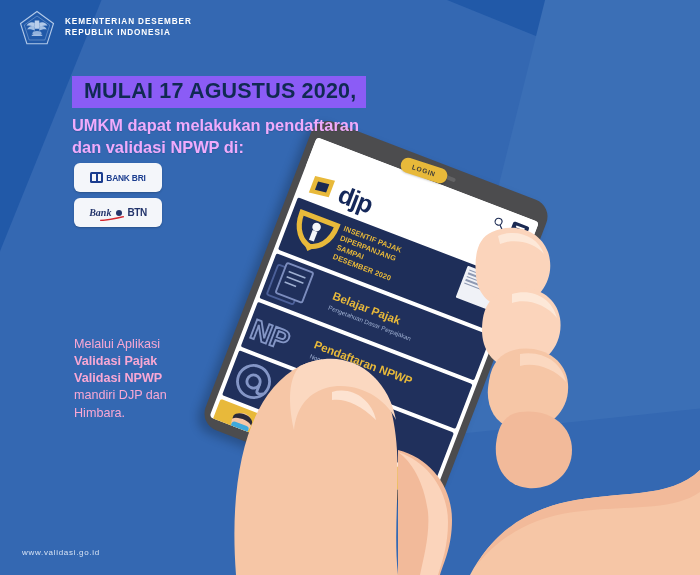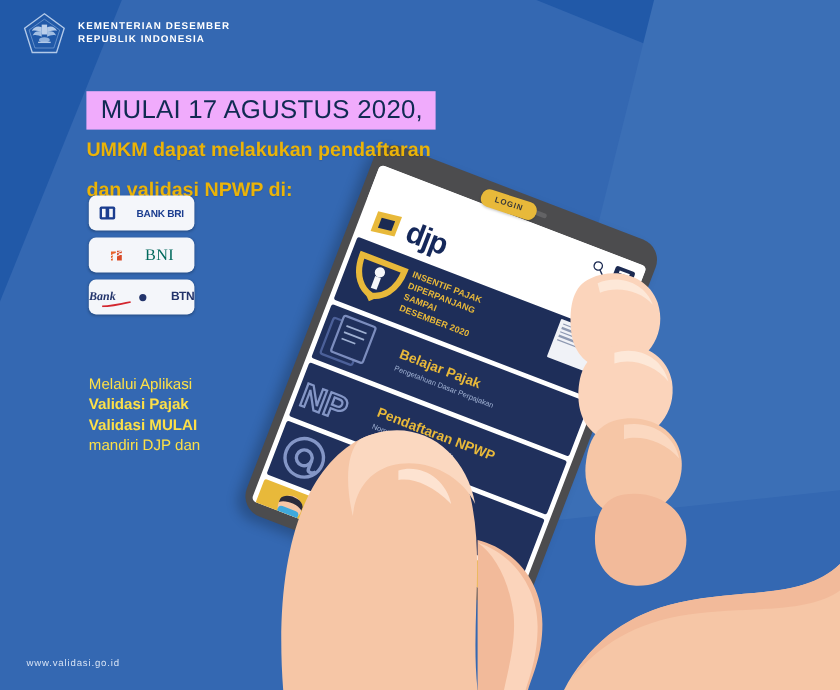--- a/index.html
+++ b/index.html
@@ -53,30 +53,30 @@
   .header-text .l1, .header-text .l2 {
     color: #ffffff; font-weight: bold;
     font-size: 8.2px; letter-spacing: .9px;
     white-space: nowrap;
   }
 
   
   .headline-wrap { position: absolute; left: 72px; top: 76px; z-index: 40; }
   .hl-yellow {
     display: inline-block;
-    background: #f0abfc;
+    background: #8b5cf6;
     color: #102A52;
-    font-weight: normal;
+    font-weight: bold;
     font-size: 21.5px;
     letter-spacing: .2px;
     padding: 3px 10px 4px 12px;
     white-space: nowrap;
   }
   .hl-white {
-    color: #eab308;
+    color: #f0abfc;
     font-weight: bold;
     font-size: 16.4px;
     line-height: 1.27;
     margin-top: 7px;
     white-space: nowrap;
     text-shadow: 0 1px 1px rgba(0,0,0,.12);
   }
 
   
   .banks {
@@ -84,21 +84,21 @@
     display: flex; flex-direction: column; gap: 6px;
     z-index: 40;
   }
   .bank-card {
     width: 88px; height: 29px;
     background: #F4F6FA;
     border-radius: 6px;
     display: flex; align-items: center; justify-content: center;
     box-shadow: 0 1px 2px rgba(0,0,0,.22);
   }
-  .bank-inner { display: flex; align-items: center; justify-content: flex-start; gap: 18px; }
+  .bank-inner { display: flex; align-items: center; justify-content: flex-start; gap: 3px; }
 
   
   .bri-mark {
     width: 13px; height: 11px; background: #1B3D8F;
     border-radius: 1.5px; position: relative; flex: 0 0 auto;
   }
   .bri-mark::before, .bri-mark::after {
     content: ""; position: absolute; background: #F4F6FA;
   }
   .bri-mark::before { left: 2px; top: 2px; width: 3.2px; height: 7px; }
@@ -116,22 +116,22 @@
 
   
   .btn-bank { font-size: 10px; color: #23346B; font-style: italic; font-weight: bold; font-family: "Liberation Serif", serif; }
   .btn-dot { width: 6px; height: 6px; border-radius: 50%; background: #23346B; margin: 0 2px; }
   .btn-box { position: relative; }
   .btn-text { font-size: 10px; font-weight: bold; color: #23346B; letter-spacing: -.4px; }
   .btn-swoosh { position: absolute; left: 8px; bottom: -3px; width: 30px; height: 5px; }
 
   
   .lowercopy {
-    position: absolute; left: 74px; top: 312px;
-    color: #fde047; font-size: 12.6px; line-height: 1.36;
+    position: absolute; left: 74px; top: 336px;
+    color: #f9a8d4; font-size: 12.6px; line-height: 1.36;
     z-index: 40; white-space: nowrap;
   }
   .lowercopy .b { font-weight: bold; }
   .lowercopy .n { font-weight: normal; }
 
   
   .footer {
     position: absolute; left: 22px; bottom: 18px;
     color: #D7E3F5; font-size: 8px; letter-spacing: .7px;
     z-index: 40;
@@ -272,62 +272,52 @@
     </svg>
     <div class="header-text">
       <div class="l1">KEMENTERIAN DESEMBER</div>
       <div class="l2">REPUBLIK INDONESIA</div>
     </div>
   </div>
 
   <div class="headline-wrap">
     <div class="hl-yellow">MULAI 17 AGUSTUS 2020,</div>
     <div class="hl-white">UMKM dapat melakukan pendaftaran</div>
-    <div class="hl-white" style="margin-top:12px">dan validasi NPWP di:</div>
+    <div class="hl-white" style="margin-top:1px">dan validasi NPWP di:</div>
   </div>
 
   <div class="banks">
 
     <div class="bank-card">
       <div class="bank-inner">
         <span class="bri-mark"></span>
         <span class="bri-text">BANK BRI</span>
       </div>
     </div>
 
 
-    <div class="bank-card">
-      <div class="bank-inner">
-        <svg class="bni-mark" viewBox="0 0 24 24">
-          <path d="M3 20 L3 5 L11 5 L11 9 L6 9 L6 20 Z" fill="#E8622A"></path>
-          <path d="M13 4 L21 4 L21 8 L16 8 L16 11 L21 11 L21 20 L13 20 Z" fill="#D94A26"></path>
-          <path d="M3 12 L21 4" stroke="#F4F6FA" stroke-width="1.6"></path>
-          <path d="M3 17 L21 9" stroke="#F4F6FA" stroke-width="1.6"></path>
-        </svg>
-        <span class="bni-text">BNI</span>
-      </div>
-    </div>
 
     <div class="bank-card">
       <div class="bank-inner btn-box">
         <span class="btn-bank">Bank</span>
         <span class="btn-dot"></span>
         <span class="btn-text">BTN</span>
         <svg class="btn-swoosh" viewBox="0 0 40 8">
           <path d="M1 7 C12 7 26 4 39 1" stroke="#D3262E" stroke-width="2.4" fill="none"></path>
         </svg>
       </div>
     </div>
   </div>
 
   <div class="lowercopy">
     <div><span class="n">Melalui Aplikasi</span></div>
     <div><span class="b">Validasi Pajak</span></div>
-    <div><span class="b">Validasi MULAI</span></div>
+    <div><span class="b">Validasi NPWP</span></div>
     <div><span class="n">mandiri DJP dan</span></div>
+    <div><span class="n">Himbara.</span></div>
   </div>
 
   <div class="phone">
     <div class="phone-body"></div>
     <div class="phone-speaker"></div>
 
     <div class="phone-screen">
 
       <div class="scr-top">
         <svg class="scr-search" viewBox="0 0 16 16">

